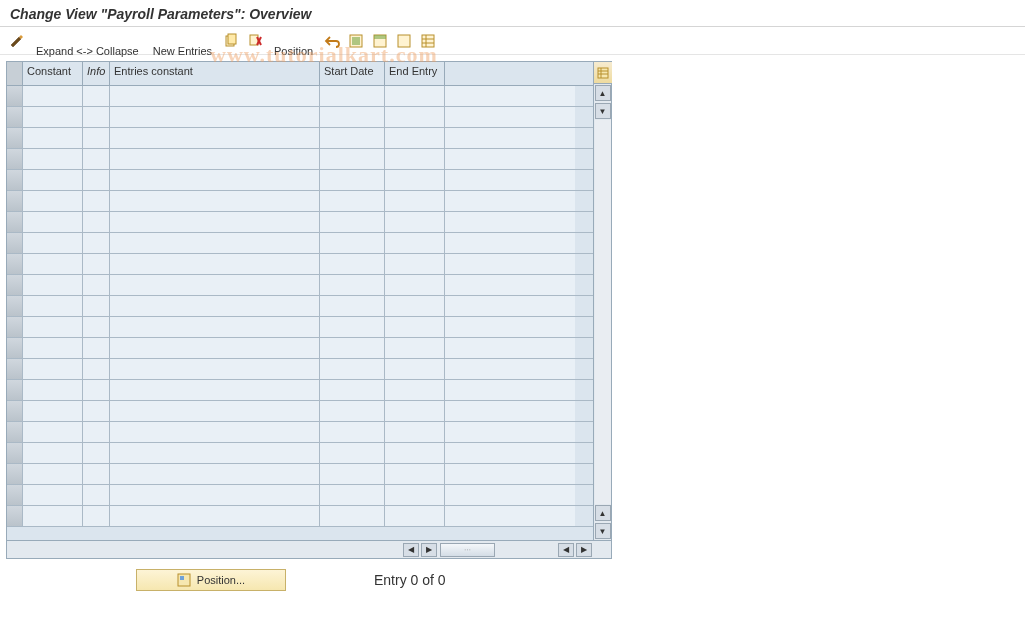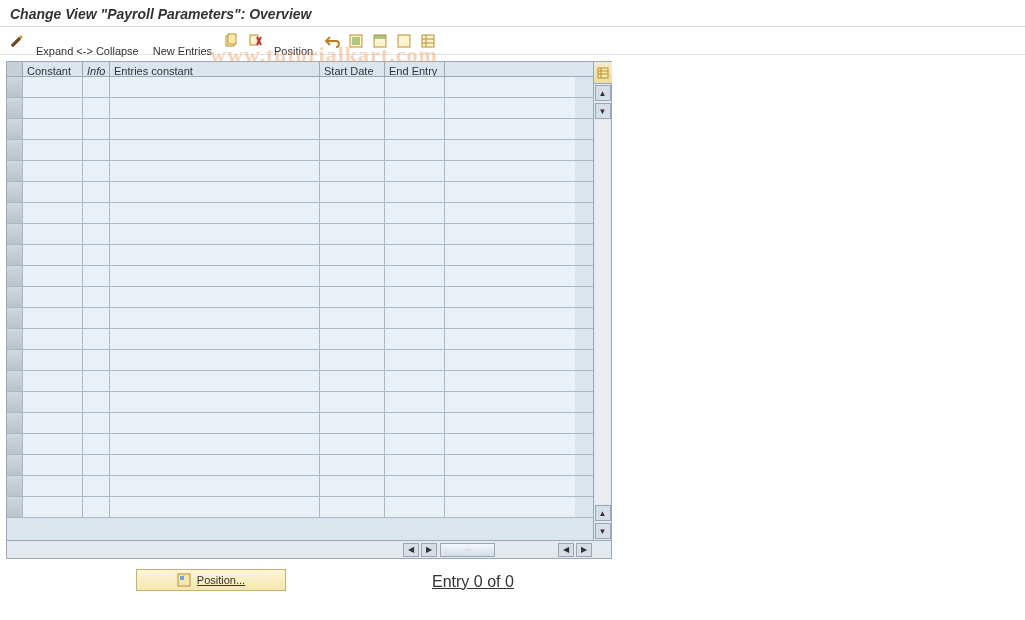--- a/index.html
+++ b/index.html
@@ -71,21 +71,21 @@
     .grid-main {
       flex: 1;
       overflow: hidden;
       display: flex;
       flex-direction: column;
     }
     .grid-header-row {
       display: flex;
       background: #dbe5ee;
       border-bottom: 1px solid #98aab9;
-      height: 15px;
+      height: 24px;
     }
     .grid-header-cell {
       border-right: 1px solid #98aab9;
       padding: 3px 4px;
       font-size: 11px;
       color: #333333;
       background: #dbe5ee;
       overflow: hidden;
       white-space: nowrap;
     }
@@ -178,46 +178,45 @@
       margin: 0 2px;
       cursor: pointer;
       display:flex;
       align-items:center;
       justify-content:center;
       font-size:7px;
       color:#888;
     }
     .footer-row {
       display: flex;
-      align-items: flex-end;
+      align-items: center;
       padding: 10px 0 0 0;
-      gap: 42px;
-      text-decoration: underline;
+      gap: 30px;
     }
     .position-btn {
       margin-left: 130px;
       width: 150px;
       height: 22px;
       display: flex;
       align-items: center;
       justify-content: center;
       gap: 6px;
       font-size: 11px;
       color: #333;
       background: linear-gradient(to bottom, #fdf4d6, #f6e7b0);
       border: 1px solid #c8b169;
       cursor: pointer;
     }
     .position-btn .icon {
       width: 14px; height: 14px;
       display:flex;align-items:center;justify-content:center;
     }
     .entry-status {
-      margin-left: 104px;
-      font-size: 16px;
+      margin-left: 58px;
+      font-size: 14px;
       color: #333;
     }
     .watermark {
       position: absolute;
       top: 42px;
       left: 210px;
       font-size: 22px;
       font-weight: bold;
       color: rgba(238, 160, 100, 0.45);
       font-family: Georgia, serif;

